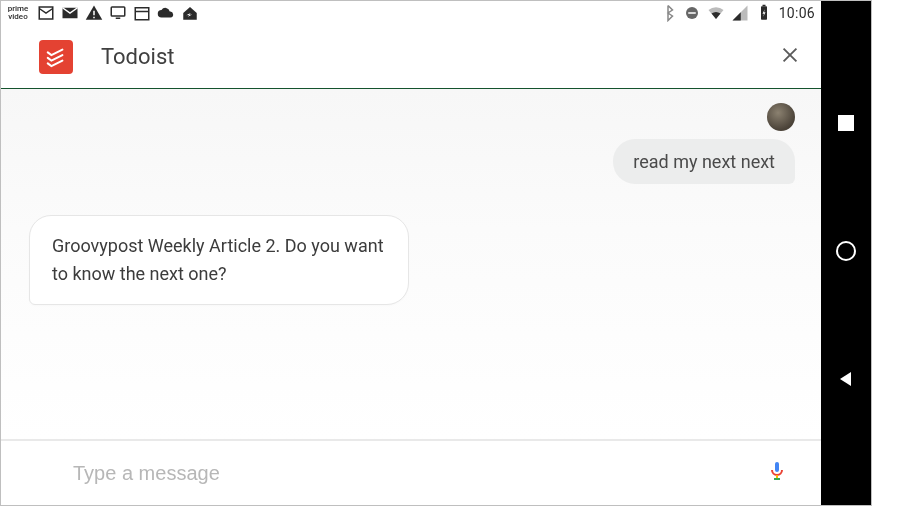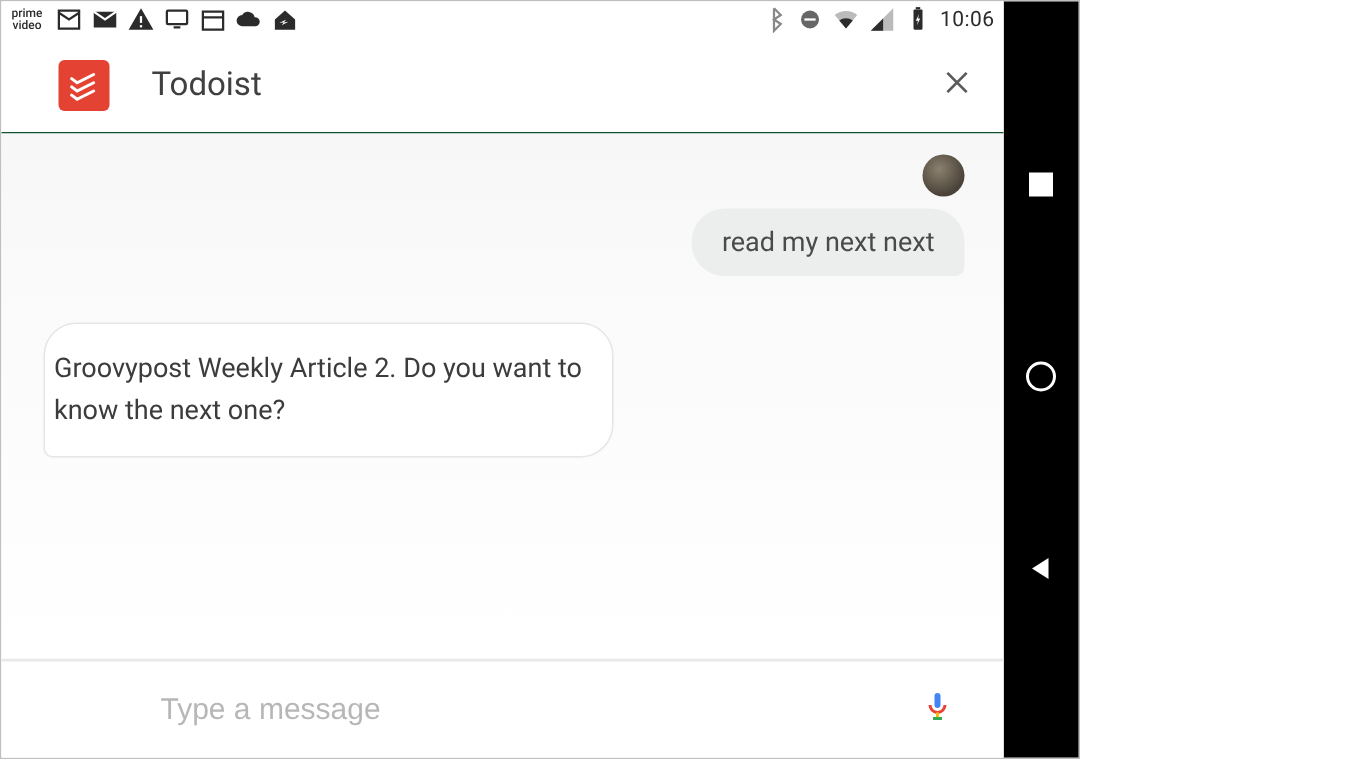--- a/index.html
+++ b/index.html
@@ -6,21 +6,21 @@
     body {
       width: 900px;
       height: 506px;
       font-family: Roboto, "Helvetica Neue", Arial, sans-serif;
       background: #fff;
       position: relative;
       overflow: hidden;
     }
     .device-wrap {
       display: flex;
-      width: 720px;
+      width: 872px;
       height: 506px;
       border: 1px solid #bfbfbf;
     }
     .screen {
       flex: 1;
       display: flex;
       flex-direction: column;
       background: #fff;
       position: relative;
     }
@@ -118,32 +118,32 @@
     .bubble-assistant {
       position: absolute;
       top: 126px;
       left: 28px;
       max-width: 380px;
       background: #fff;
       border: 1px solid #e6e6e6;
       color: #3c3c3c;
       font-size: 18px;
       line-height: 28px;
-      padding: 16px 6px;
+      padding: 16px 22px;
       border-radius: 22px;
       border-bottom-left-radius: 6px;
       box-shadow: 0 1px 2px rgba(0,0,0,.02);
     }
     
     .inputbar {
       height: 66px;
       border-top: 2px solid #e9e9e9;
       display: flex;
       align-items: center;
-      padding: 0 28px 0 106px;
+      padding: 0 28px 0 72px;
       background: #fff;
     }
     .input-field {
       flex: 1;
       font-size: 20px;
       color: #b7b7b7;
       outline: none;
       border: none;
       background: transparent;
     }

